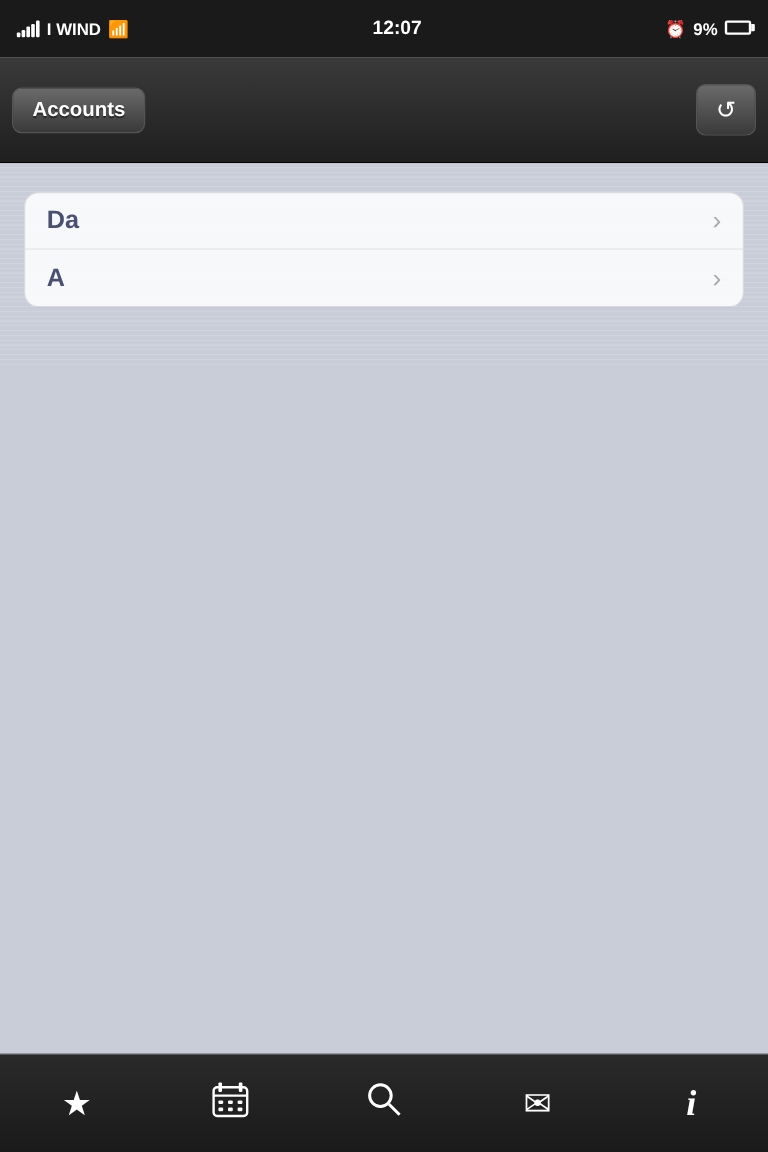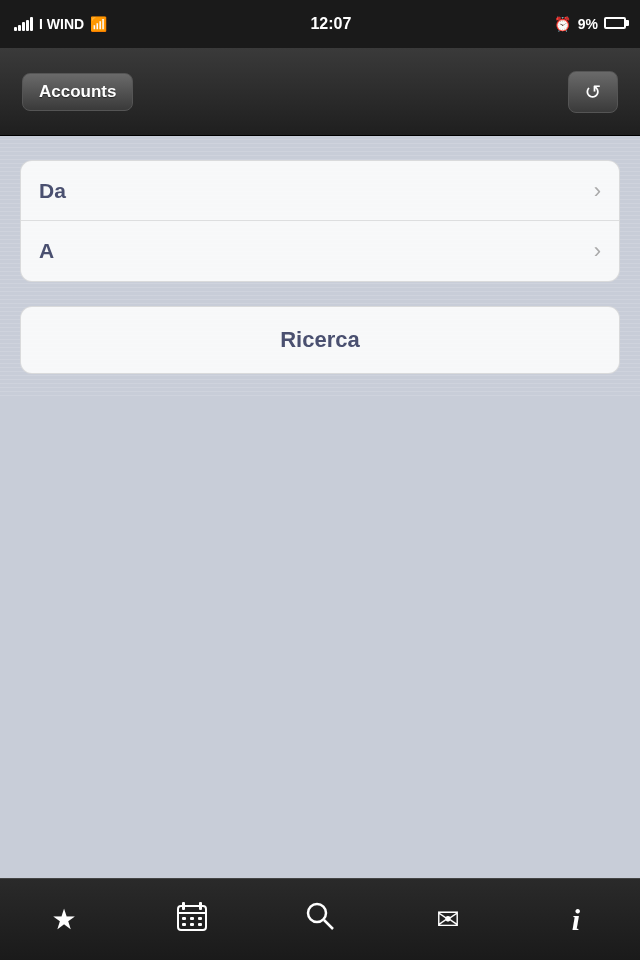--- a/index.html
+++ b/index.html
@@ -70,21 +70,21 @@
     }
 
     
     .nav-bar {
       width: 100%;
       height: 88px;
       background: linear-gradient(to bottom, #3a3a3a 0%, #1f1f1f 100%);
       display: flex;
       align-items: center;
       justify-content: space-between;
-      padding: 0 22px;
+      padding: 0 10px;
       border-bottom: 1px solid #000;
     }
 
     .nav-back-btn {
       background: linear-gradient(to bottom, #6a6a6a 0%, #3a3a3a 100%);
       border: 1px solid #555;
       border-radius: 8px;
       color: white;
       font-size: 17px;
       font-weight: 600;
@@ -146,21 +146,21 @@
       overflow: hidden;
       border: 1px solid rgba(0,0,0,0.12);
       margin-bottom: 24px;
     }
 
     .table-row {
       display: flex;
       align-items: center;
       justify-content: space-between;
       padding: 0 18px;
-      height: 60px;
+      height: 47px;
       cursor: pointer;
       background: transparent;
     }
 
     .table-row:not(:last-child) {
       border-bottom: 1px solid rgba(0,0,0,0.1);
     }
 
     .table-row-label {
       color: #4a5070;
@@ -273,23 +273,20 @@
     <div class="table-row">
       <span class="table-row-label">Da</span>
       <span class="chevron-icon">›</span>
     </div>
     <div class="table-row">
       <span class="table-row-label">A</span>
       <span class="chevron-icon">›</span>
     </div>
   </div>
 
-  <div class="search-btn-container">
-    <button class="search-btn">Ricerca</button>
-  </div>
 </div>
 
 <div class="tab-bar">
   <div class="tab-item">
     <span>★</span>
   </div>
   <div class="tab-item">
     <span style="font-size:26px;">
       <svg width="32" height="32" viewBox="0 0 32 32" fill="white">
         <rect x="2" y="6" width="28" height="24" rx="3" fill="none" stroke="white" stroke-width="2"></rect>

